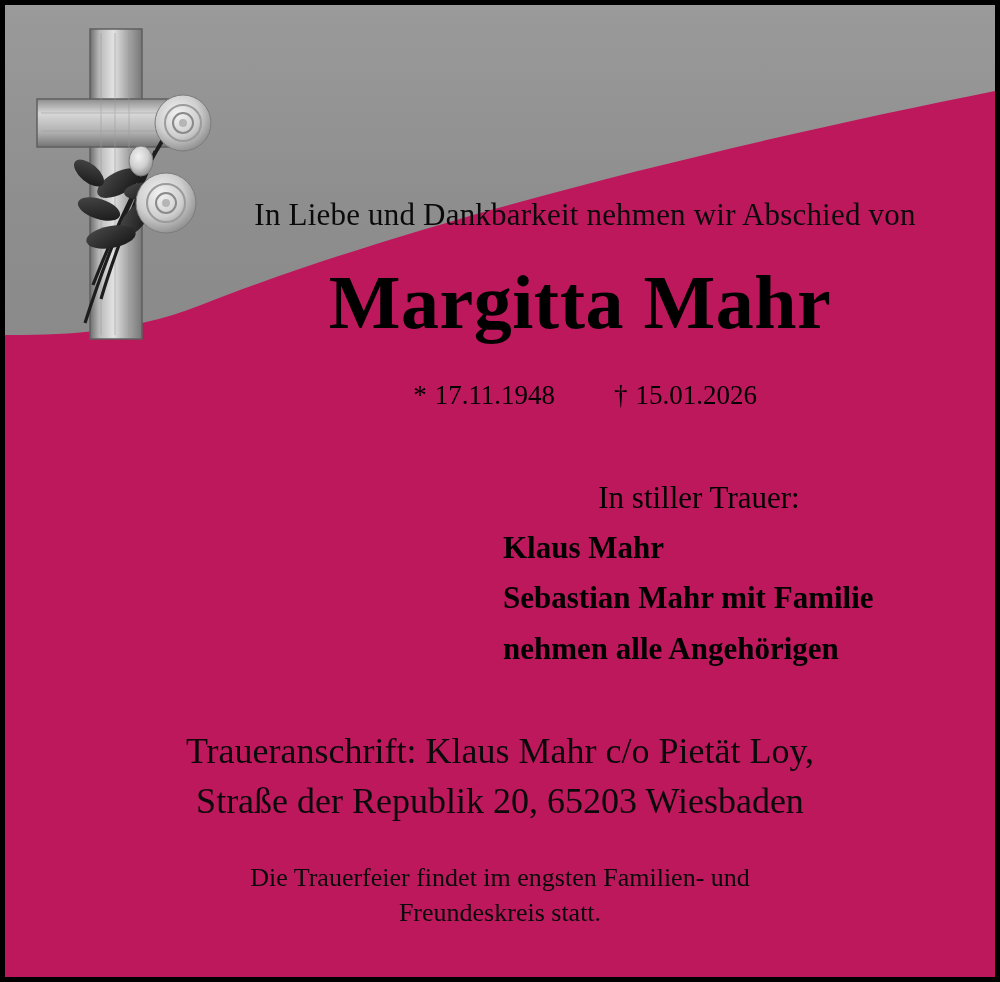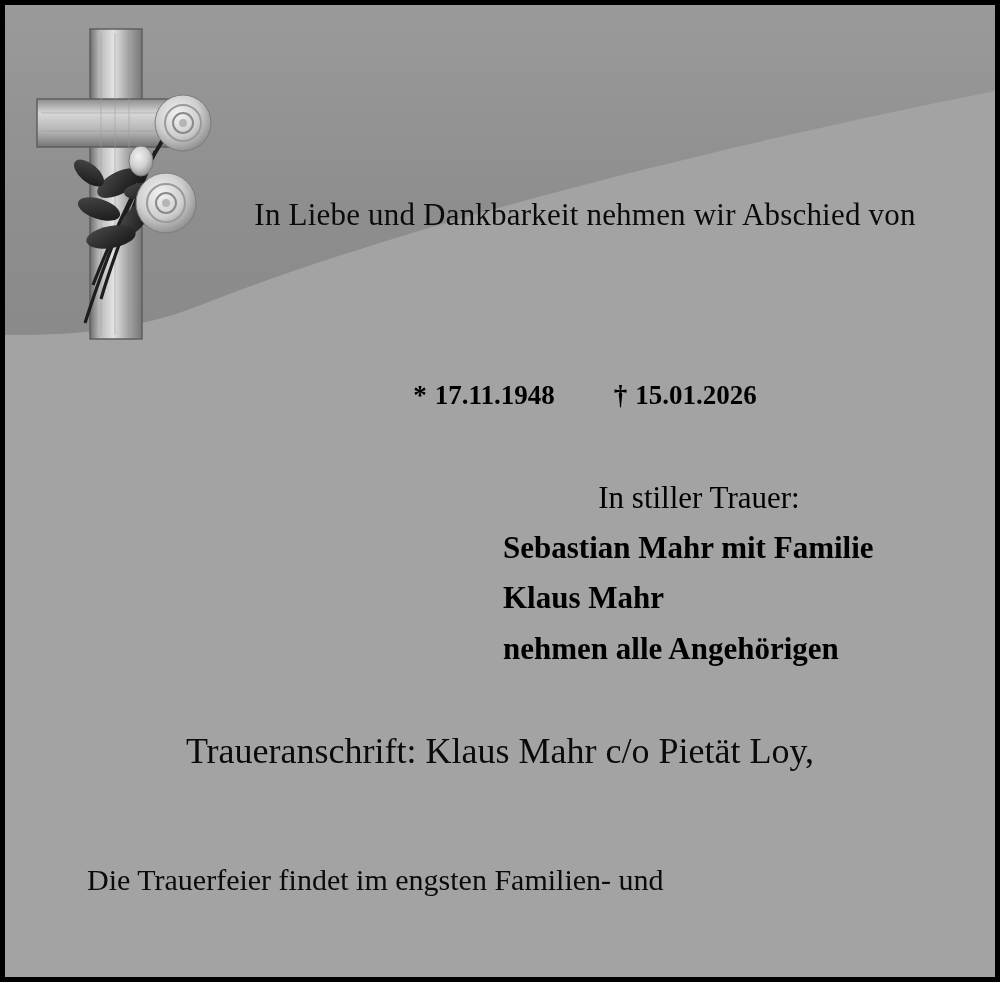--- a/index.html
+++ b/index.html
@@ -9,21 +9,21 @@
   }
   body {
     font-family: "Liberation Serif", serif;
   }
   .obituary {
     position: relative;
     width: 1000px;
     height: 982px;
     box-sizing: border-box;
     border: 5px solid #000000;
-    background: #a3a3a3;
+    background: #be185d;
     overflow: hidden;
   }
   
   .grey-band {
     position: absolute;
     left: 0;
     top: 0;
     width: 990px;
     height: 330px;
     overflow: hidden;
@@ -69,21 +69,21 @@
     line-height: 1.05;
     letter-spacing: 0.5px;
   }
   .dates {
     position: absolute;
     left: 190px;
     top: 375px;
     width: 780px;
     text-align: center;
     font-size: 27px;
-    font-weight: bold;
+    font-weight: normal;
     color: #000000;
   }
   .dates .born { margin-right: 52px; }
   .dates .sym { margin-right: 8px; }
 
   .mourners {
     position: absolute;
     left: 330px;
     top: 468px;
     width: 560px;
@@ -107,24 +107,25 @@
     left: 90px;
     top: 722px;
     width: 810px;
     text-align: center;
     font-size: 36px;
     line-height: 1.38;
     color: #0a0a0a;
   }
   .ceremony {
     position: absolute;
-    left: 82px;
+    left: 90px;
     top: 855px;
     width: 810px;
-    font-size: 30px;
+    text-align: center;
+    font-size: 26px;
     line-height: 1.36;
     color: #0a0a0a;
   }
 </style>
 </head>
 <body>
 
 <div class="obituary">
 
   <div class="grey-band">
@@ -211,39 +212,42 @@
       <g>
         <ellipse cx="118" cy="138" rx="12" ry="15" fill="url(#roseGrad)" stroke="#7a7a7a" stroke-width="1"></ellipse>
       </g>
     </svg>
   </div>
 
   <div class="content">
 
     <div class="line-intro">In Liebe und Dankbarkeit nehmen wir Abschied von</div>
 
+    <div class="name">Margitta Mahr</div>
 
     <div class="dates">
       <span class="born">
         <span class="sym">*</span><span>17.11.1948</span>
       </span>
       <span class="died">
         <span class="sym">†</span><span>15.01.2026</span>
       </span>
     </div>
 
     <div class="mourners">
       <div class="m-head">In stiller Trauer:</div>
+      <div class="m-name">Klaus Mahr</div>
       <div class="m-name">Sebastian Mahr mit Familie</div>
-      <div class="m-name">Klaus Mahr</div>
       <div class="m-name">nehmen alle Angehörigen</div>
     </div>
 
     <div class="address">
       <div>Traueranschrift: Klaus Mahr c/o Pietät Loy,</div>
+      <div>Straße der Republik 20, 65203 Wiesbaden</div>
     </div>
 
     <div class="ceremony">
       <div>Die Trauerfeier findet im engsten Familien- und</div>
+      <div>Freundeskreis statt.</div>
     </div>
 
   </div>
 </div>
 
 </body></html>

